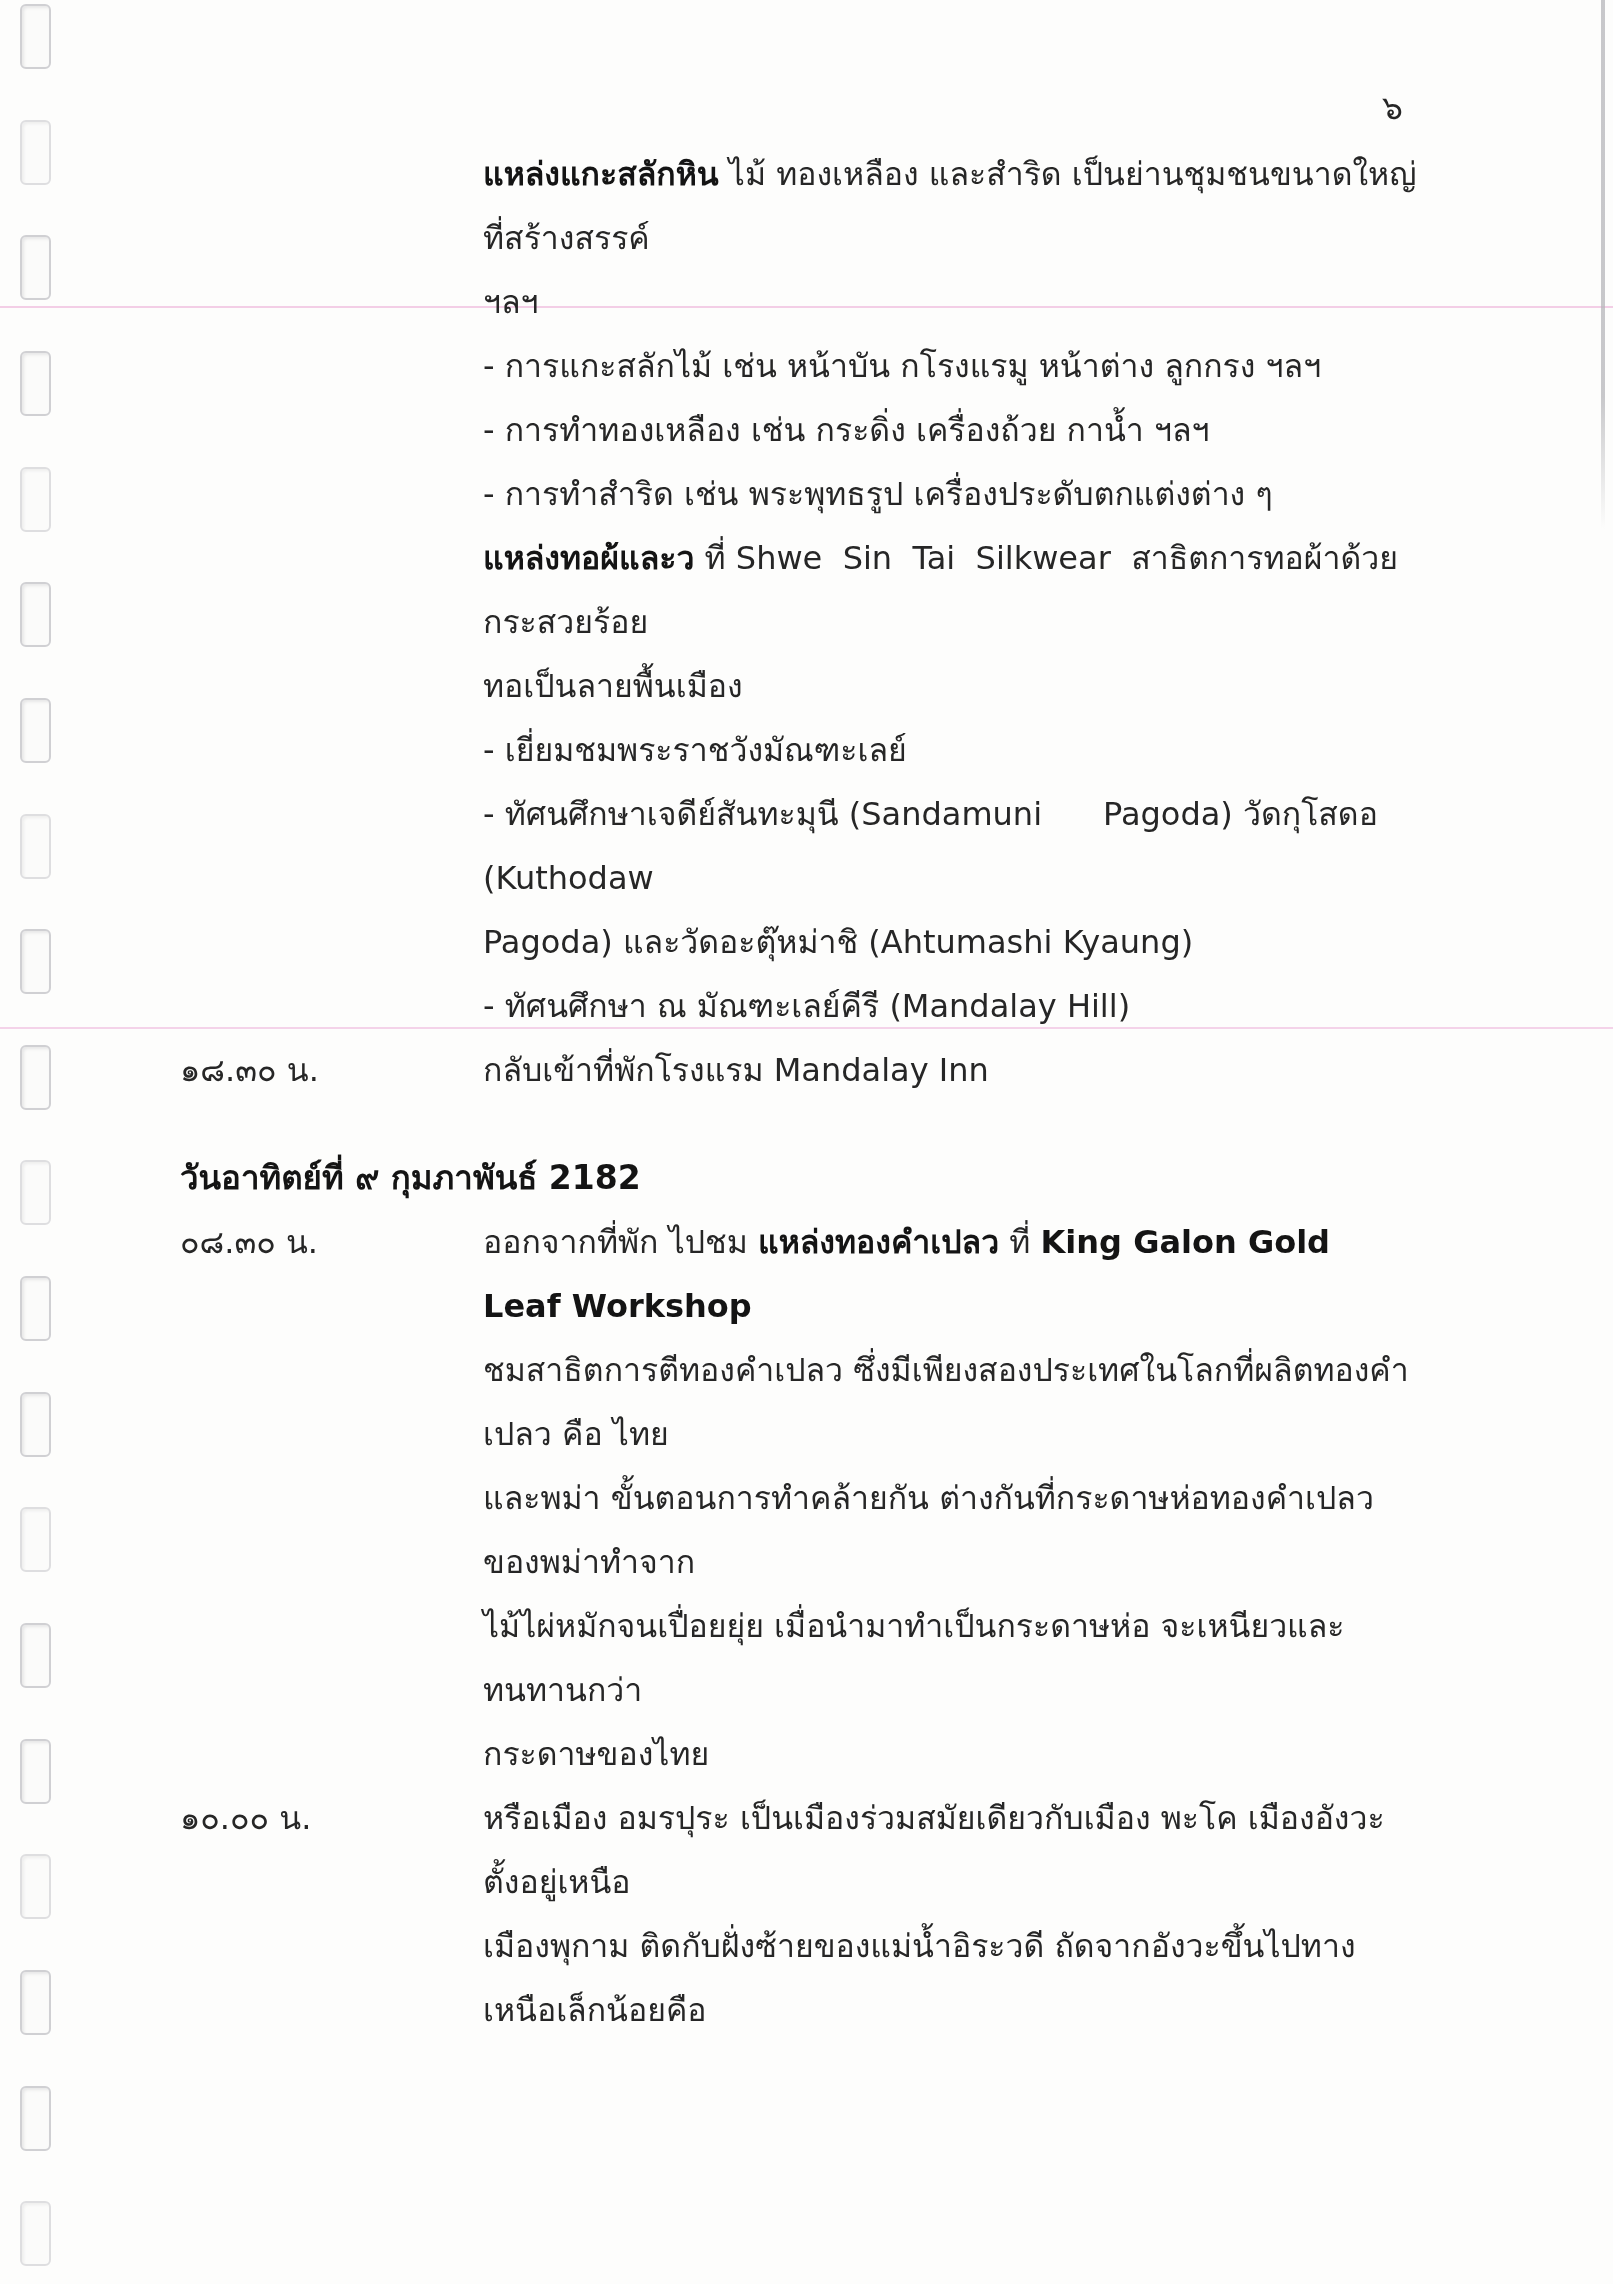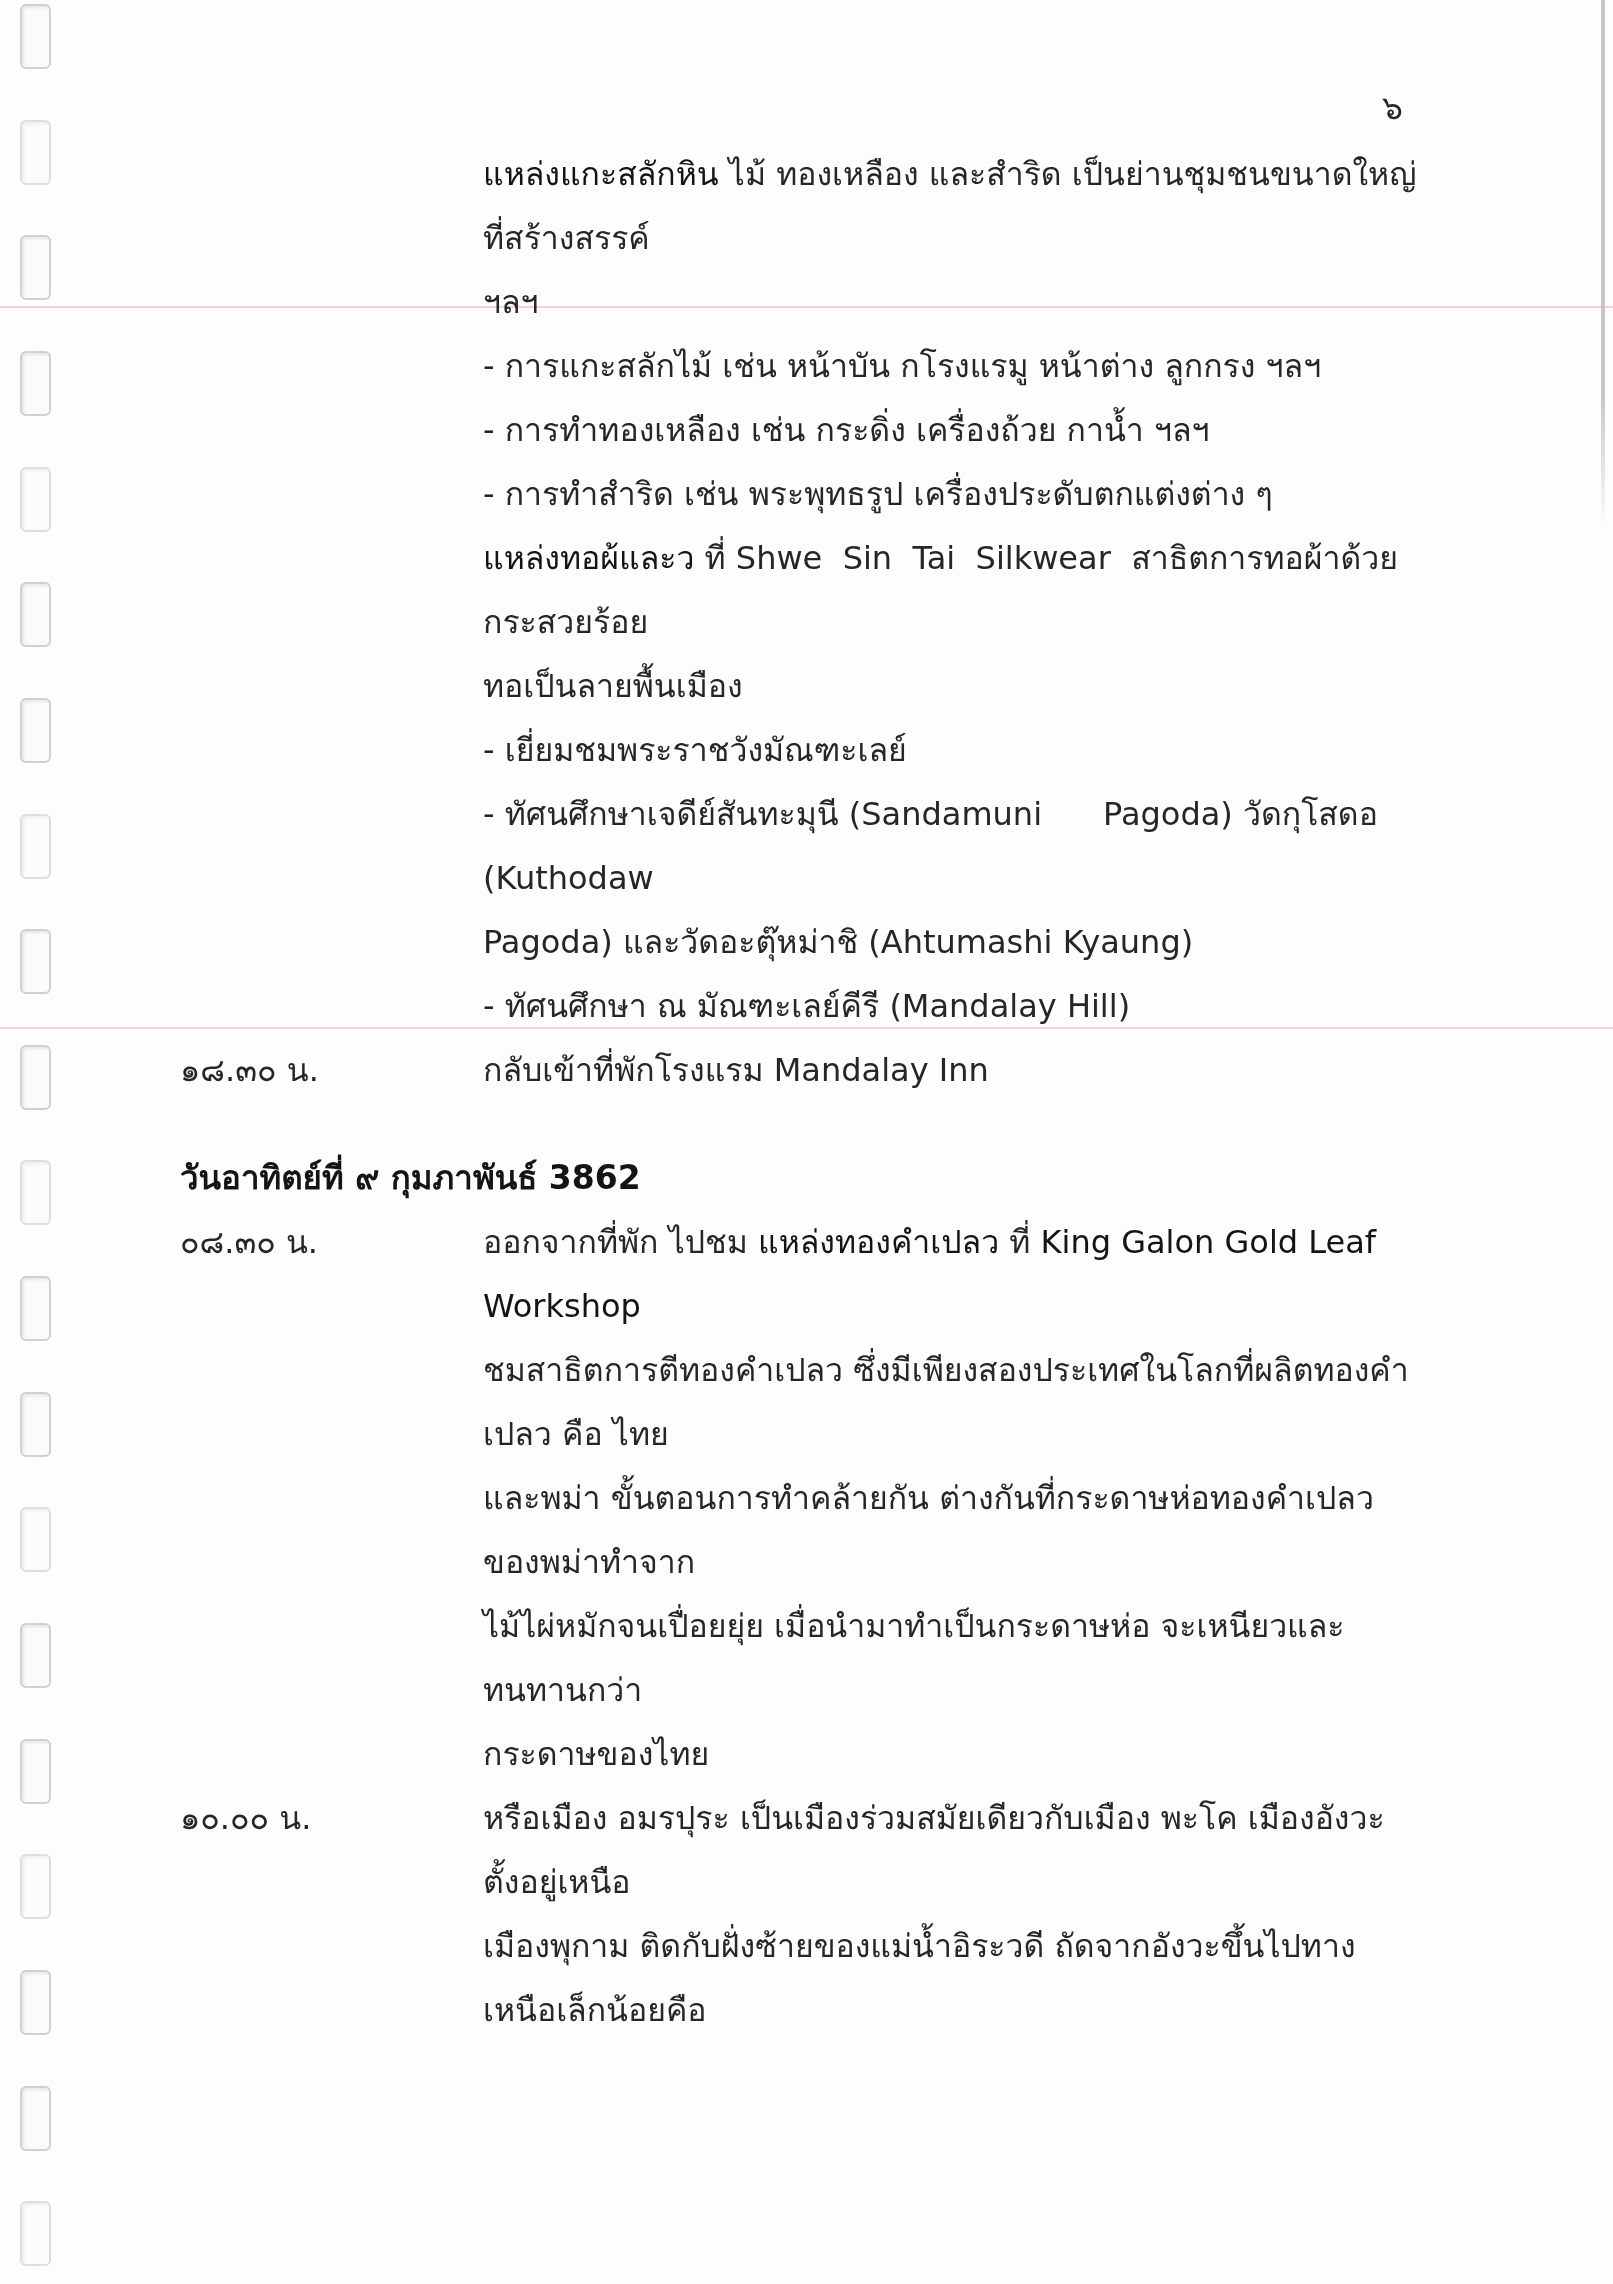--- a/index.html
+++ b/index.html
@@ -48,21 +48,21 @@
   .time-cell{
     flex:0 0 303px;width:303px;
     font-size:32px;line-height:64px;
     color:var(--ink);white-space:pre-wrap;
   }
   .body-cell{flex:1;min-width:0;}
   .line{
     font-size:32px;line-height:64px;
     white-space:pre-wrap;color:var(--ink);
   }
-  .seg-b{font-weight:400;color:var(--ink-bold);}
+  .seg-b{font-weight:700;color:var(--ink-bold);}
   .header-row{
     margin-top:44px;
     font-size:33px;line-height:64px;
     font-weight:700;color:var(--ink-bold);
     white-space:pre-wrap;
   }
 </style>
 </head>
 <body>
 
@@ -109,21 +109,21 @@
           <div class="line"><span class="seg">Pagoda) และวัดอะตุ๊หม่าชิ (Ahtumashi Kyaung)</span></div>
           <div class="line"><span class="seg">- ทัศนศึกษา ณ มัณฑะเลย์คีรี (Mandalay Hill)</span></div>
         </div>
       </div>
       <div class="row">
         <div class="time-cell">๑๘.๓๐ น.</div>
         <div class="body-cell">
           <div class="line"><span class="seg">กลับเข้าที่พักโรงแรม Mandalay Inn</span></div>
         </div>
       </div>
-      <div class="header-row">วันอาทิตย์ที่ ๙ กุมภาพันธ์ 3862</div>
+      <div class="header-row">วันอาทิตย์ที่ ๙ กุมภาพันธ์ 2182</div>
       <div class="row">
         <div class="time-cell">๐๘.๓๐ น.</div>
         <div class="body-cell">
           <div class="line"><span class="seg">ออกจากที่พัก ไปชม </span><span class="seg-b">แหล่งทองคำเปลว</span><span class="seg"> ที่ </span><span class="seg-b">King Galon Gold Leaf Workshop</span></div>
           <div class="line"><span class="seg">ชมสาธิตการตีทองคำเปลว ซึ่งมีเพียงสองประเทศในโลกที่ผลิตทองคำเปลว คือ ไทย</span></div>
           <div class="line"><span class="seg">และพม่า ขั้นตอนการทำคล้ายกัน ต่างกันที่กระดาษห่อทองคำเปลวของพม่าทำจาก</span></div>
           <div class="line"><span class="seg">ไม้ไผ่หมักจนเปื่อยยุ่ย เมื่อนำมาทำเป็นกระดาษห่อ จะเหนียวและทนทานกว่า</span></div>
           <div class="line"><span class="seg">กระดาษของไทย</span></div>
         </div>
       </div>

